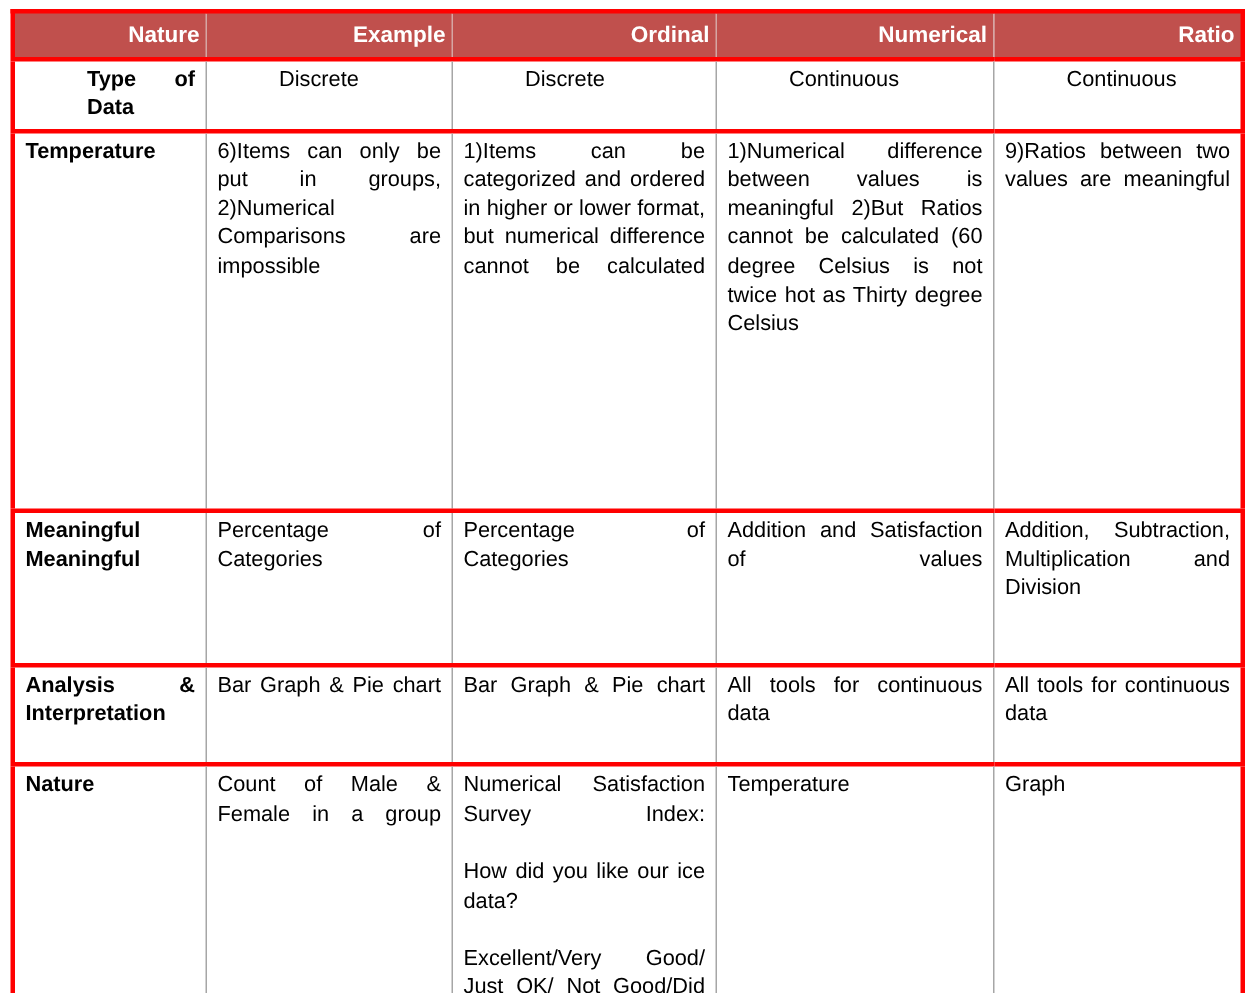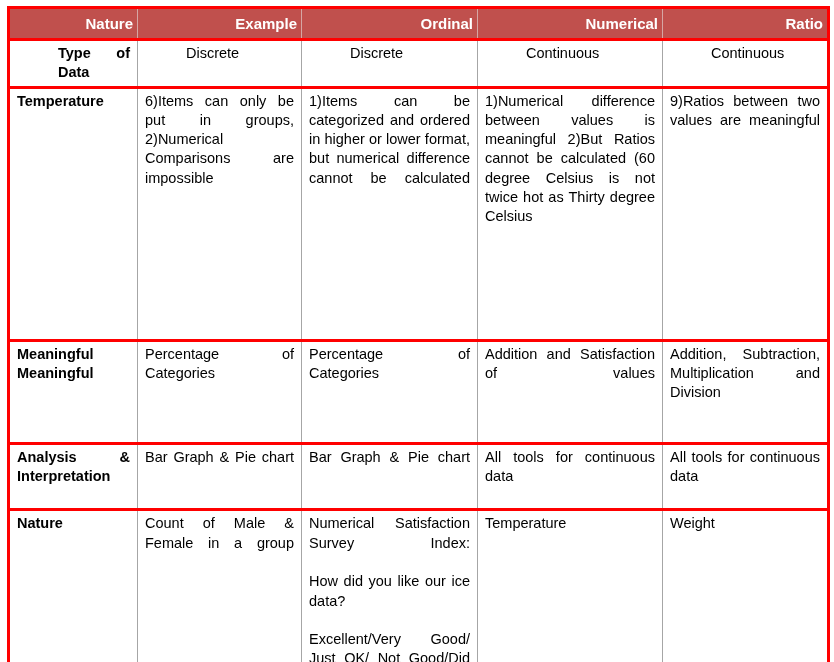--- a/index.html
+++ b/index.html
@@ -213,19 +213,19 @@
         <td>
           <span class="just stretch">Count of Male &amp; Female in a group</span>
         </td>
         <td>
           <span class="just stretch multiline"><span class="just stretch" style="display: block;">Numerical Satisfaction Survey Index:</span><span class="just stretch" style="display: block;">How did you like our ice data?</span><span class="just stretch" style="display: block;">Excellent/Very Good/ Just OK/ Not Good/Did not like it at all</span></span>
         </td>
         <td>
           <span class="nojust">Temperature</span>
         </td>
         <td>
-          <span class="nojust">Weight</span>
+          <span class="nojust">Graph</span>
         </td>
       </tr>
 
     </tbody>
   </table>
 </div>
 
 </body></html>

